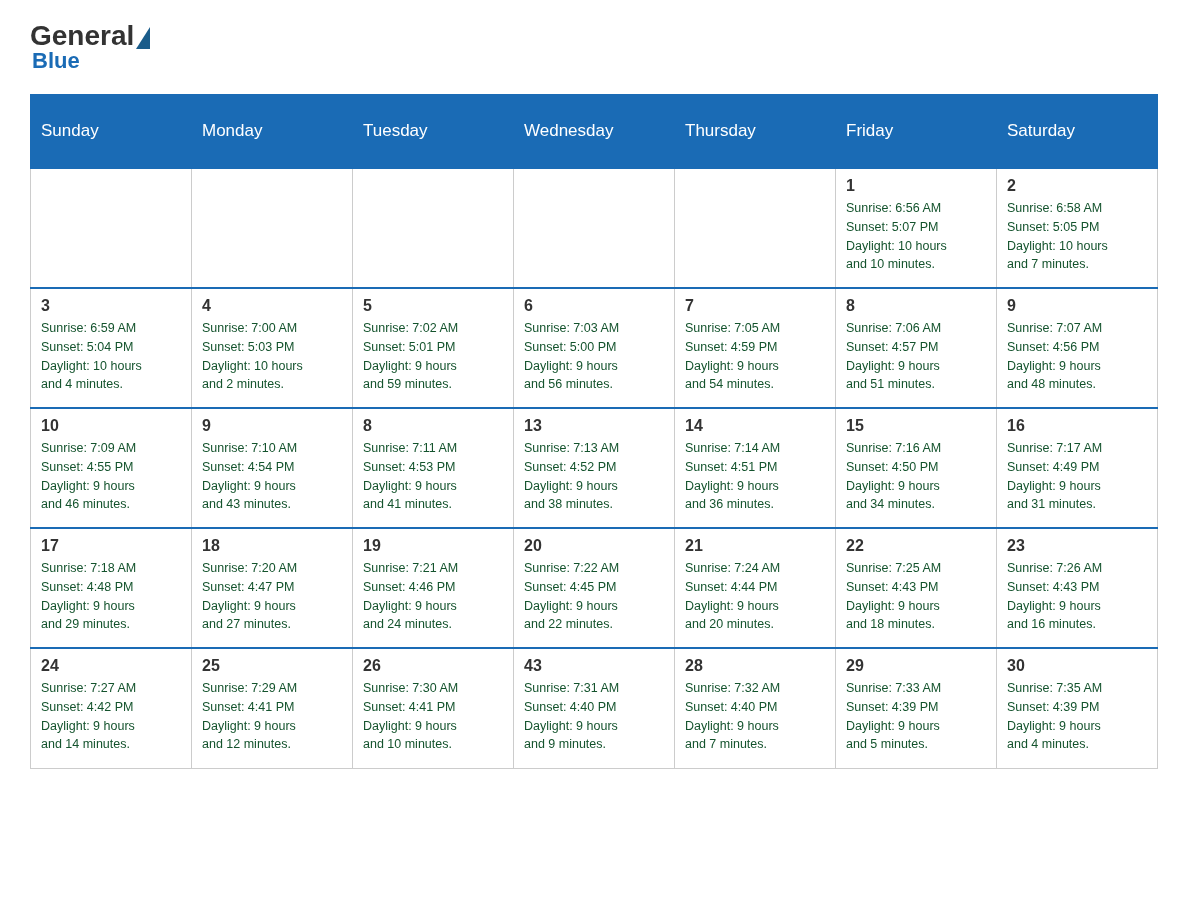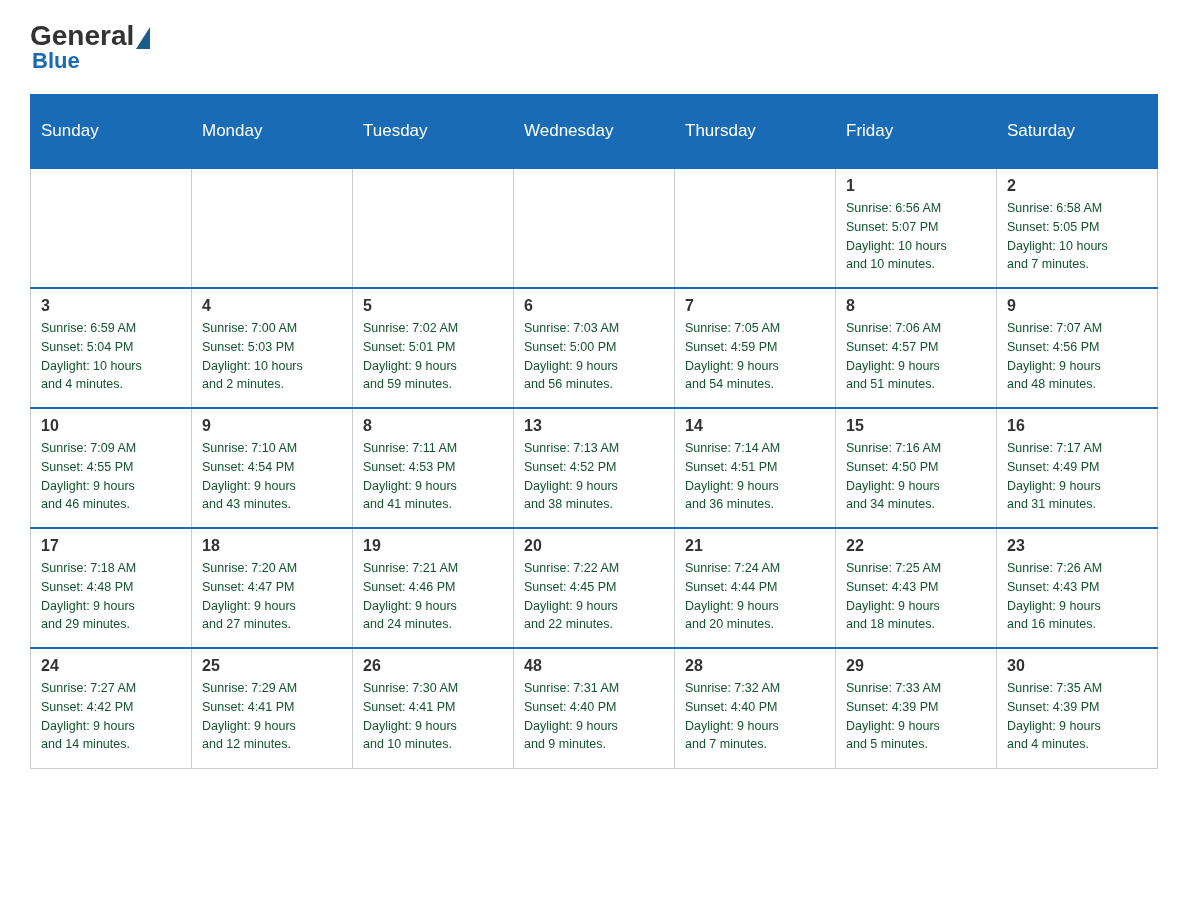--- a/index.html
+++ b/index.html
@@ -240,21 +240,21 @@
         </td>
         <td>
           <span class="day-number">25</span>
           <div class="day-info">Sunrise: 7:29 AM<br>Sunset: 4:41 PM<br>Daylight: 9 hours<br>and 12 minutes.</div>
         </td>
         <td>
           <span class="day-number">26</span>
           <div class="day-info">Sunrise: 7:30 AM<br>Sunset: 4:41 PM<br>Daylight: 9 hours<br>and 10 minutes.</div>
         </td>
         <td>
-          <span class="day-number">48</span>
+          <span class="day-number">43</span>
           <div class="day-info">Sunrise: 7:31 AM<br>Sunset: 4:40 PM<br>Daylight: 9 hours<br>and 9 minutes.</div>
         </td>
         <td>
           <span class="day-number">28</span>
           <div class="day-info">Sunrise: 7:32 AM<br>Sunset: 4:40 PM<br>Daylight: 9 hours<br>and 7 minutes.</div>
         </td>
         <td>
           <span class="day-number">29</span>
           <div class="day-info">Sunrise: 7:33 AM<br>Sunset: 4:39 PM<br>Daylight: 9 hours<br>and 5 minutes.</div>
         </td>

